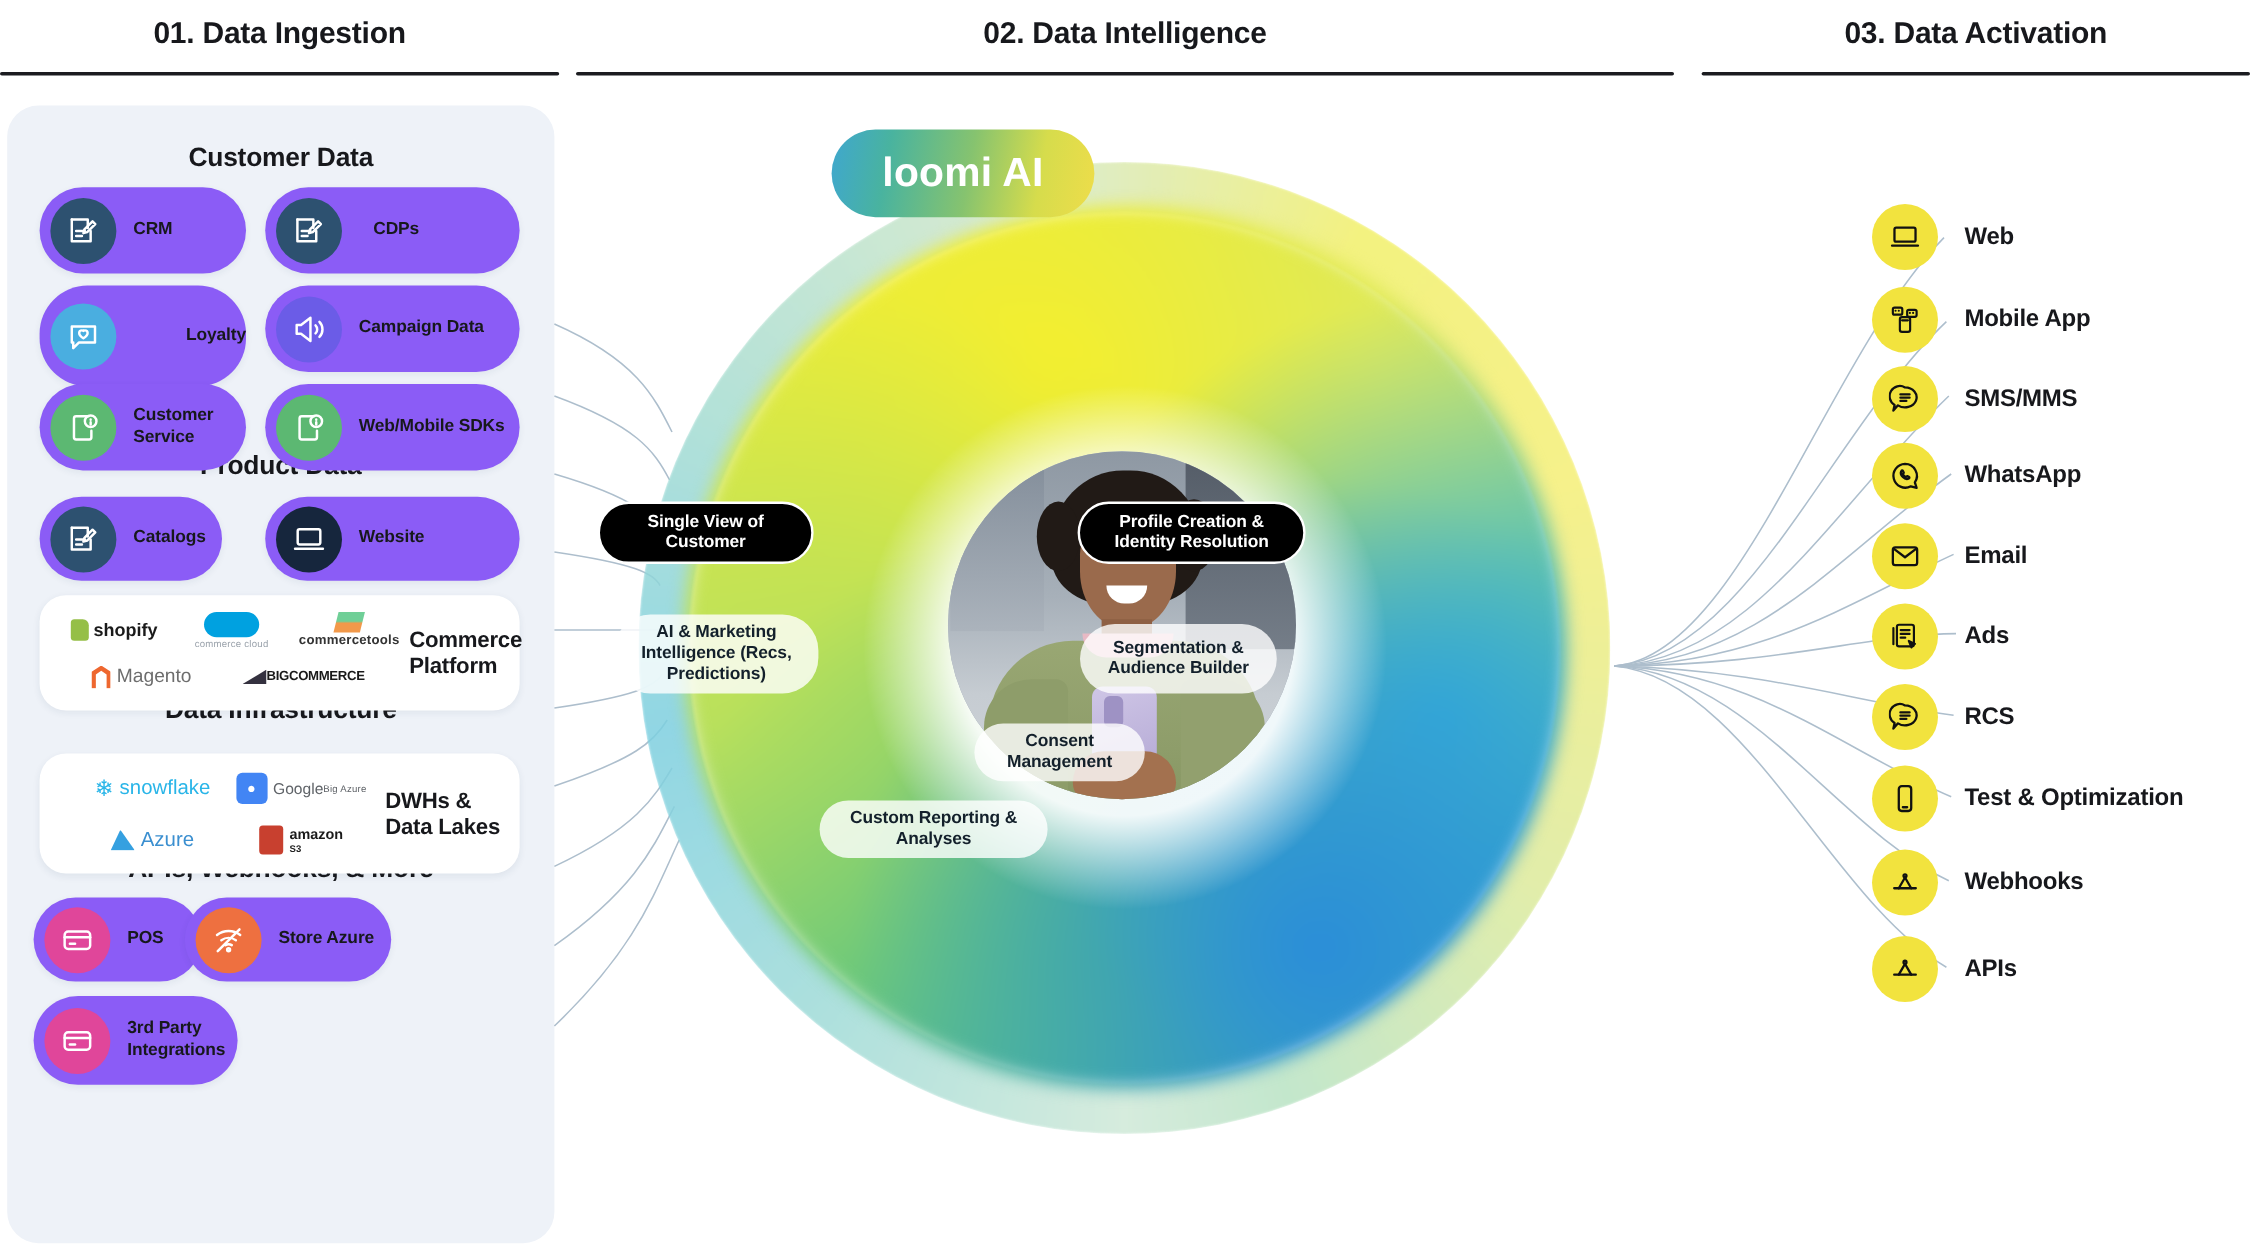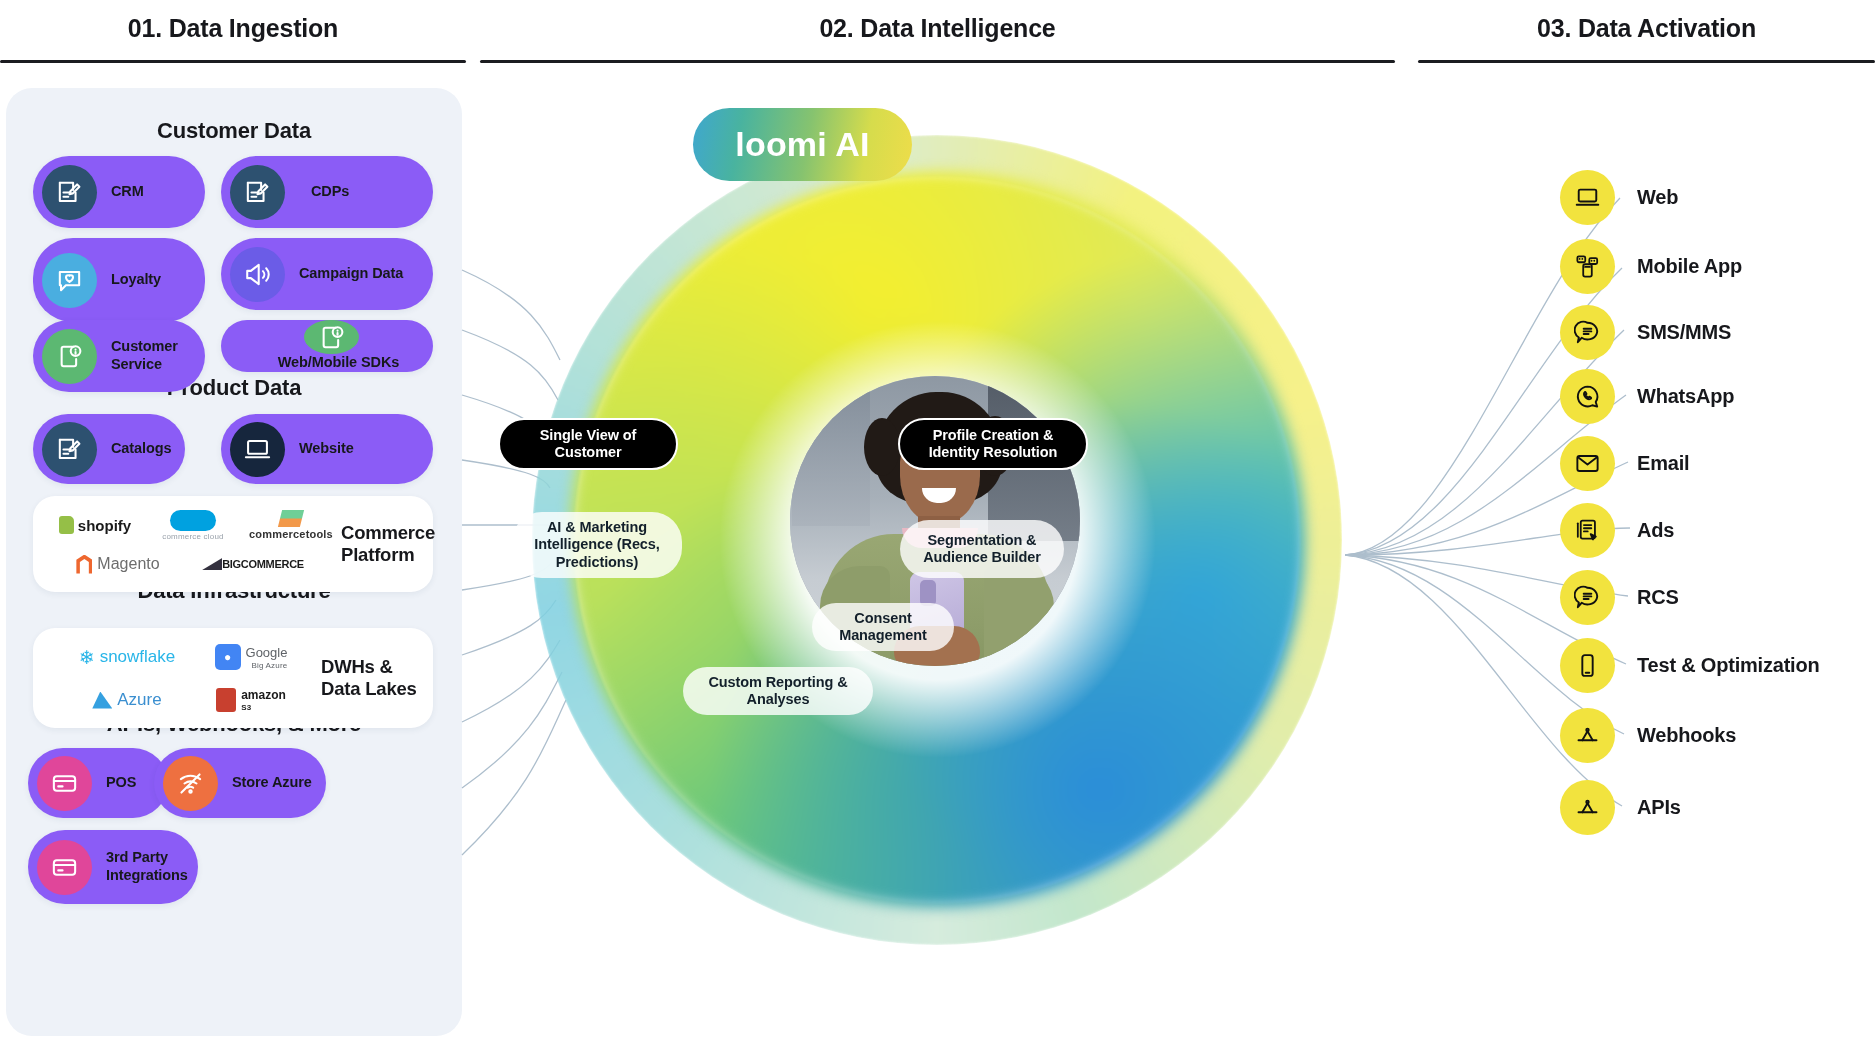--- a/index.html
+++ b/index.html
@@ -226,21 +226,21 @@
         <svg viewBox="0 0 24 24" fill="none" stroke="#fff" stroke-width="1.7" stroke-linecap="round" stroke-linejoin="round">
           <path d="M4 4h11v6"></path>
             <path d="M4 4v15h13v-7"></path>
             <path d="M7 12h6M7 15.5h4"></path>
           <path d="M20.2 7.2 14.6 12.8l-2.6.7.7-2.6 5.6-5.6z"></path>
         </svg>
       </div>
       <div class="lbl">CDPs</div>
     </div>
 
-    <div class="chip" style="left:27px; top:150px; width:172px; height:84px;">
+    <div class="chip" style="left:27px; top:150px; width:172px; height:84px;justify-content:space-between;">
       <div class="ic" style="background:#4aaee0">
         <svg viewBox="0 0 24 24" fill="none" stroke="#fff" stroke-width="1.7" stroke-linecap="round" stroke-linejoin="round">
           <path d="M4 5h16v11H9l-4 4v-4H4z"></path>
           <path d="M12 13.2s-2.9-1.9-2.9-3.7c0-1.1.9-1.8 1.8-1.8.7 0 1.1.4 1.1.4s.4-.4 1.1-.4c.9 0 1.8.7 1.8 1.8 0 1.8-2.9 3.7-2.9 3.7z"></path>
         </svg>
       </div>
       <div class="lbl">Loyalty</div>
     </div>
 
     <div class="chip" style="left:215px; top:150px; width:212px; height:72px;">
@@ -258,21 +258,21 @@
       <div class="ic" style="background:#5cb872">
         <svg viewBox="0 0 24 24" fill="none" stroke="#fff" stroke-width="1.7" stroke-linecap="round" stroke-linejoin="round">
           <path d="M15.5 4H7a1.5 1.5 0 0 0-1.5 1.5v13A1.5 1.5 0 0 0 7 20h9a1.5 1.5 0 0 0 1.5-1.5v-4.5"></path>
           <circle cx="17" cy="7.5" r="4"></circle>
             <path d="M17 6.2v.2M17 8.2v1.6"></path>
         </svg>
       </div>
       <div class="lbl">Customer Service</div>
     </div>
 
-    <div class="chip" style="left:215px; top:232px; width:212px; height:52px;flex-direction:column;">
+    <div class="chip" style="left:215px; top:232px; width:212px; height:72px;">
       <div class="ic" style="background:#5cb872">
         <svg viewBox="0 0 24 24" fill="none" stroke="#fff" stroke-width="1.7" stroke-linecap="round" stroke-linejoin="round">
           <path d="M15.5 4H7a1.5 1.5 0 0 0-1.5 1.5v13A1.5 1.5 0 0 0 7 20h9a1.5 1.5 0 0 0 1.5-1.5v-4.5"></path>
           <circle cx="17" cy="7.5" r="4"></circle>
             <path d="M17 6.2v.2M17 8.2v1.6"></path>
         </svg>
       </div>
       <div class="lbl">Web/Mobile SDKs</div>
     </div>
 
@@ -338,21 +338,21 @@
       <div class="logo-grid">
         <div class="logo-row" style="height:44px;padding-left:14px">
           <div class="logo-item" style="width:136px">
             <div style="display:flex;align-items:center;gap:5px">
               <span style="color:#29b5e8;font-size:19px;line-height:1">❄</span>
               <span class="logo-wordmark" style="font-size:17px;color:#29b5e8;font-weight:400">snowflake</span>
             </div>
           </div>
           <div class="logo-item" style="width:112px;flex-direction:row;gap:5px">
             <div style="width:26px;height:26px;background:#4285f4;border-radius:5px;display:flex;align-items:center;justify-content:center;color:#fff;font-size:12px">●</div>
-            <div style="display:flex;flex-direction:column;align-items:flex-end">
+            <div style="display:flex;flex-direction:row;align-items:center">
               <span class="logo-wordmark" style="font-size:13px;font-weight:400;color:#5f6368">Google</span>
               <span class="logo-sub" style="color:#5f6368">Big Azure</span>
             </div>
           </div>
         </div>
         <div class="logo-row" style="height:42px;padding-left:14px">
           <div class="logo-item" style="width:136px">
             <div style="display:flex;align-items:center;gap:5px">
               <div style="width:20px;height:17px;background:#35a0e0;clip-path:polygon(40% 0,100% 100%,0 100%)"></div>
               <span class="logo-wordmark" style="font-size:17px;color:#3b8fd0;font-weight:400">Azure</span>

